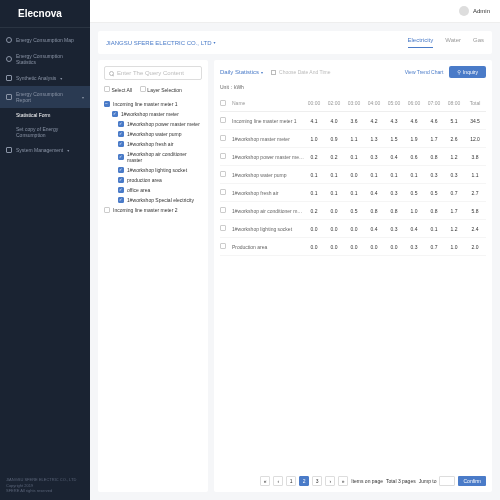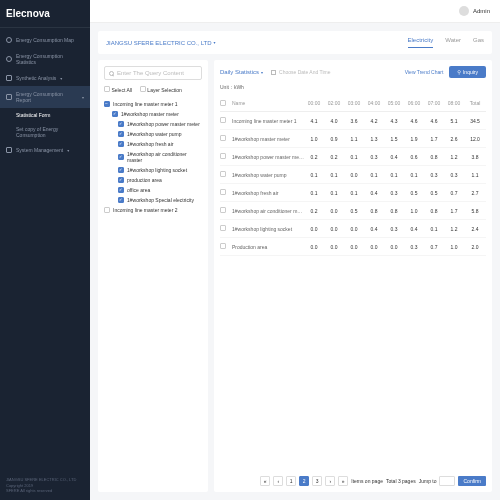--- a/index.html
+++ b/index.html
@@ -1,19 +1,19 @@
 <!DOCTYPE html>
 <html><head>
 <meta charset="utf-8">
 <style>
 *{margin:0;padding:0;box-sizing:border-box;font-family:Arial,sans-serif}
 body{background:#f0f2f5;font-size:6px;color:#333;width:500px;height:500px;overflow:hidden}
 .app{display:flex;height:100%}
 .sidebar{width:90px;background:#1a2332;color:#8a94a6;display:flex;flex-direction:column}
-.logo{padding:8px 6px;color:#fff;font-size:10px;font-weight:bold;border-bottom:1px solid #2a3442}
+.logo{padding:8px 18px;color:#fff;font-size:10px;font-weight:bold;border-bottom:1px solid #2a3442}
 .nav{flex:1;padding:4px 0}
 .nav-item{padding:5px 6px;display:flex;align-items:center;gap:4px;cursor:pointer;font-size:5px}
 .nav-item.active{background:#2a3a52}
 .nav-sub{padding:4px 6px 4px 16px;font-size:5px;cursor:pointer}
 .nav-sub.active{color:#fff}
 .nav-icon{width:6px;height:6px;border:1px solid currentColor;border-radius:1px;flex-shrink:0}
 .nav-icon.circle{border-radius:50%}
 .footer{padding:6px;font-size:4px;color:#5a6478;line-height:1.4}
 .main{flex:1;display:flex;flex-direction:column;background:#f5f6f8}
 .topbar{background:#fff;padding:6px 10px;display:flex;justify-content:flex-end;align-items:center;gap:4px;border-bottom:1px solid #eee}

